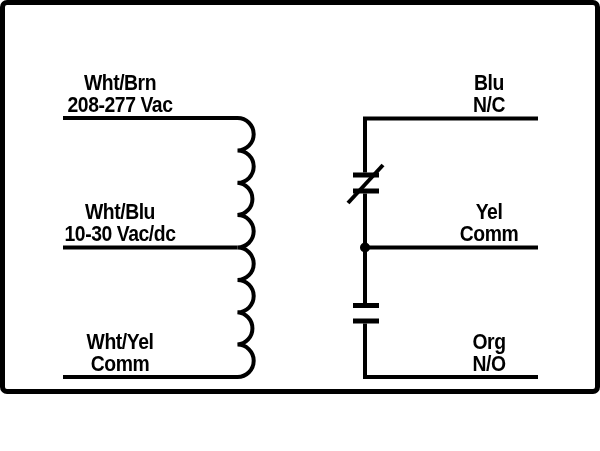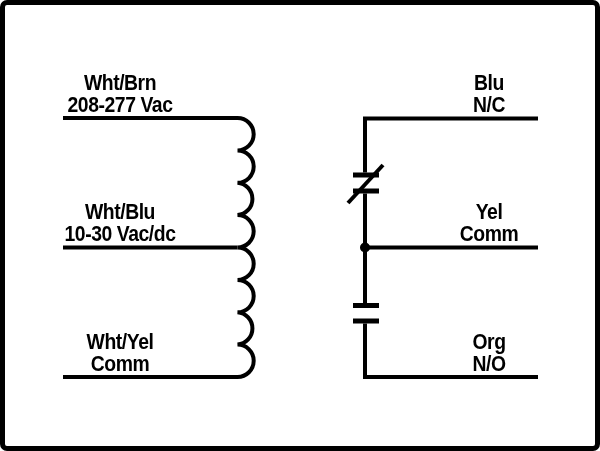--- a/index.html
+++ b/index.html
@@ -1,21 +1,21 @@
 <!DOCTYPE html>
 <html><head>
 <meta charset="utf-8">
 <style>
   html, body {
     margin: 0; padding: 0; background: #ffffff;
     font-family: "Liberation Sans", sans-serif;
   }
   .frame {
     position: relative;
-    width: 600px; height: 451px;
+    width: 600px; height: 394px;
     background: #ffffff;
     overflow: hidden;
   }
   .frame-border {
     position: absolute; inset: 0;
     border: 5px solid #000000;
     border-radius: 7px;
     pointer-events: none;
   }
   svg.wires { position: absolute; left: 0; top: 0; display: block; }

